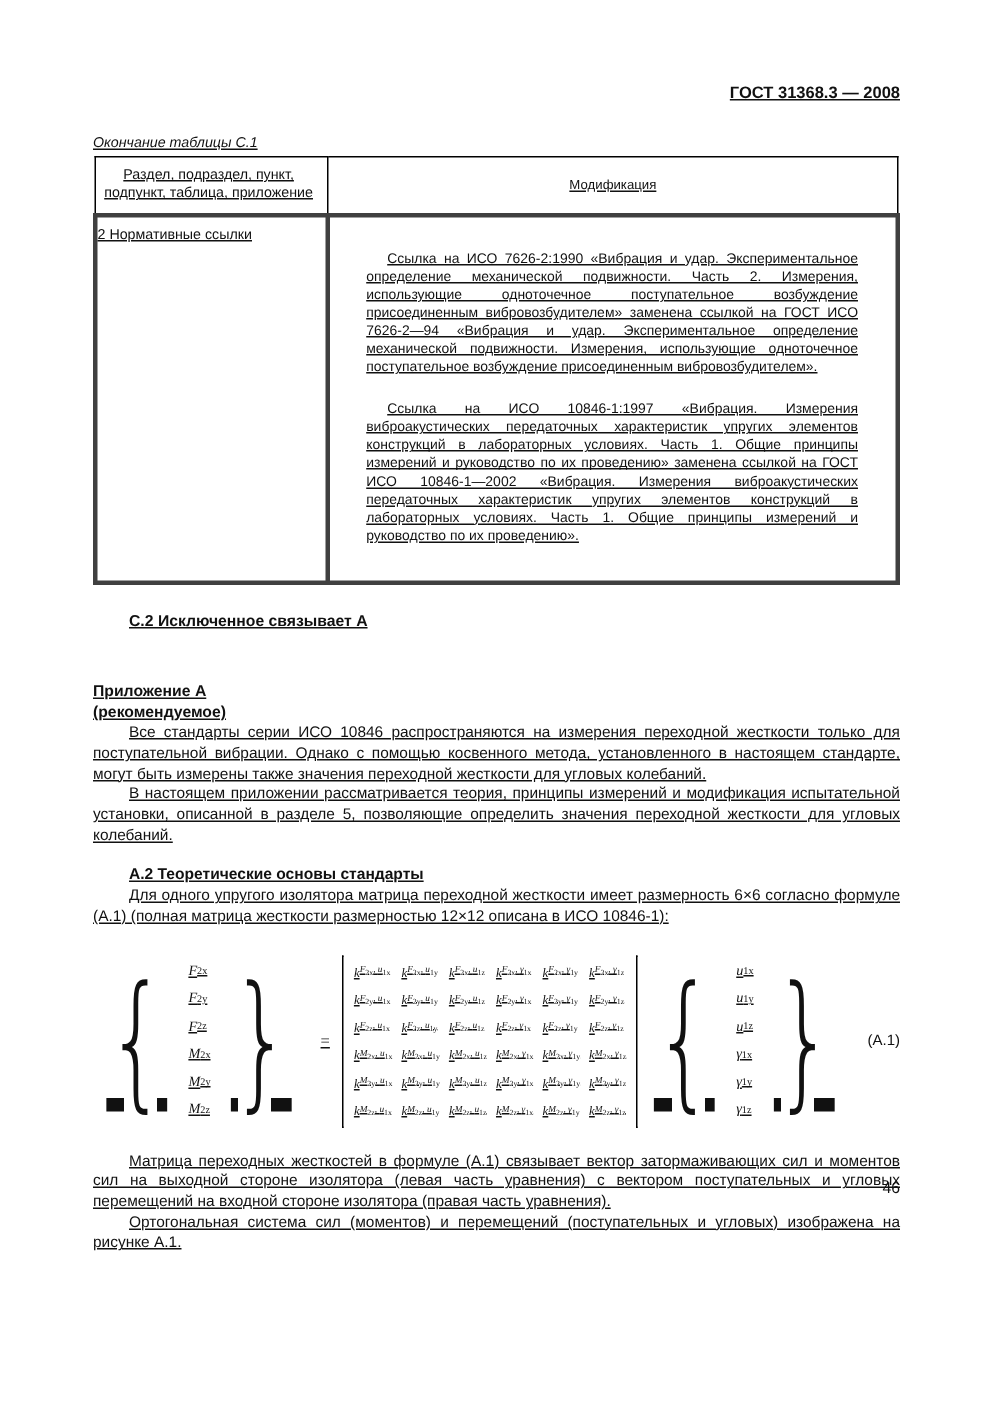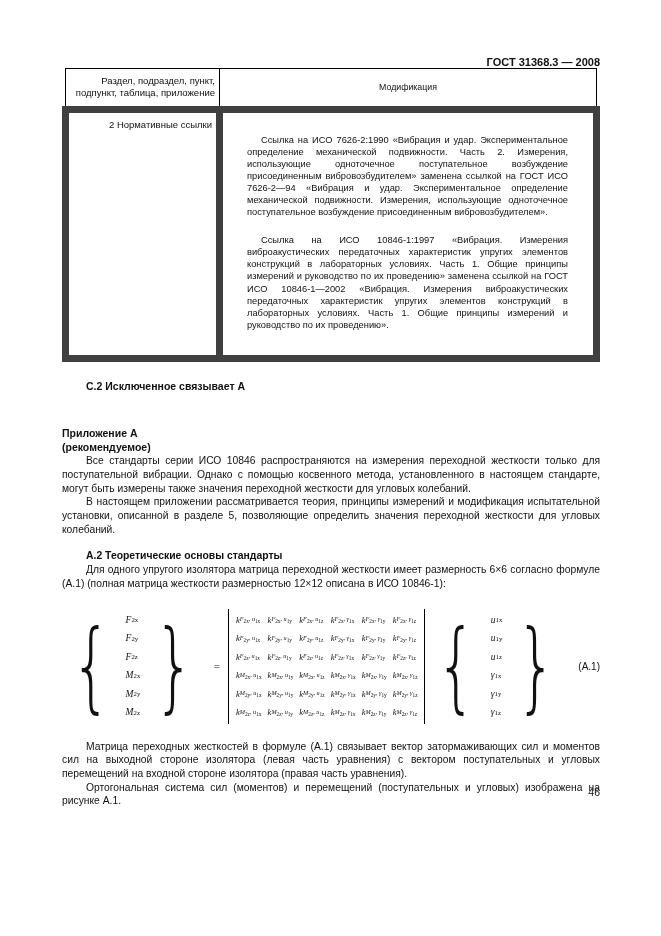--- a/index.html
+++ b/index.html
@@ -4,33 +4,33 @@
 <style>
   * { box-sizing: border-box; }
   html, body { margin: 0; padding: 0; }
   body {
     width: 661px; height: 936px;
     background: #ffffff;
     position: relative; overflow: hidden;
     font-family: "Liberation Sans", sans-serif;
     color: #111;
   }
-  .page { position: absolute; top: 0; left: 0; width: 661px; height: 824px; padding: 56px 61px 0 62px; }
+  .page { position: absolute; top: 0; left: 0; width: 661px; height: 824px; padding: 56px 61px 0 62px; text-decoration: underline; }
 
   .gost-header { font-size: 11px; font-weight: bold; text-align: right; }
 
   .table-caption { font-size: 9.5px; font-style: italic; margin-top: 22px; margin-bottom: 3px; }
 
   table.mods { width: 100%; border-collapse: collapse; }
   .mods th {
     border: 1px solid #000; font-size: 8.8px; font-weight: normal;
     text-align: center; vertical-align: middle; padding: 4px 10px; line-height: 1.3;
   }
-  .mods td { border: 7px solid #404040; vertical-align: top; }
-  .mods .section-cell { width: 29%; font-size: 9.5px; padding: 6px 4px 6px 0; text-align: right; }
+  .mods td { border: 3px solid #404040; vertical-align: top; }
+  .mods .section-cell { width: 29%; font-size: 9.5px; padding: 6px 4px 6px 0; }
   .mods .mod-cell { font-size: 9.3px; padding: 5px 9px 8px 8px; }
   .mod-cell p { margin: 16px; text-align: justify; text-indent: 14px; line-height: 1.3; }
 
   .heading-c2 { margin-top: 18px; font-size: 10.5px; font-weight: bold; text-indent: 24px; }
 
   .annex-head { margin-top: 34px; text-align: left; font-weight: bold; font-size: 10.5px; line-height: 1.35; }
   .annex-title { margin-top: 36px; text-align: center; font-weight: bold; font-size: 10.8px; }
 
   .sub-heading { font-size: 10.4px; font-weight: bold; text-indent: 24px; margin-top: 14px; margin-bottom: 2px; }
   p.body { font-size: 10.3px; line-height: 1.33; text-align: justify; text-indent: 24px; margin: 0; }
@@ -54,20 +54,21 @@
 
   .page-number { position: absolute; right: 61px; bottom: 26px; font-size: 10.5px; }
 </style>
 </head>
 <body>
 
 <div class="page">
 
   <div class="gost-header">ГОСТ 31368.3 — 2008</div>
 
+  <div class="table-caption">Окончание таблицы С.1</div>
 
   <table class="mods">
     <thead>
       <tr>
         <th class="section-cell">Раздел, подраздел, пункт, подпункт, таблица, приложение</th>
         <th>Модификация</th>
       </tr>
     </thead>
     <tbody>
       <tr>

